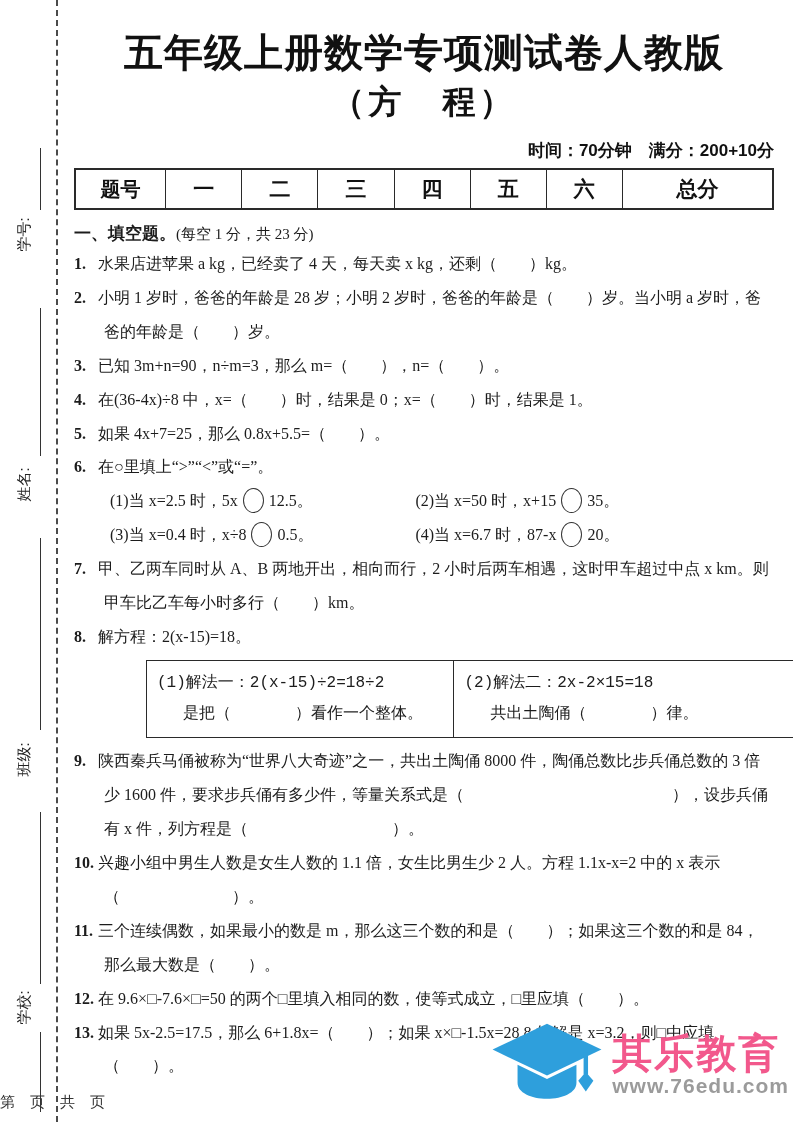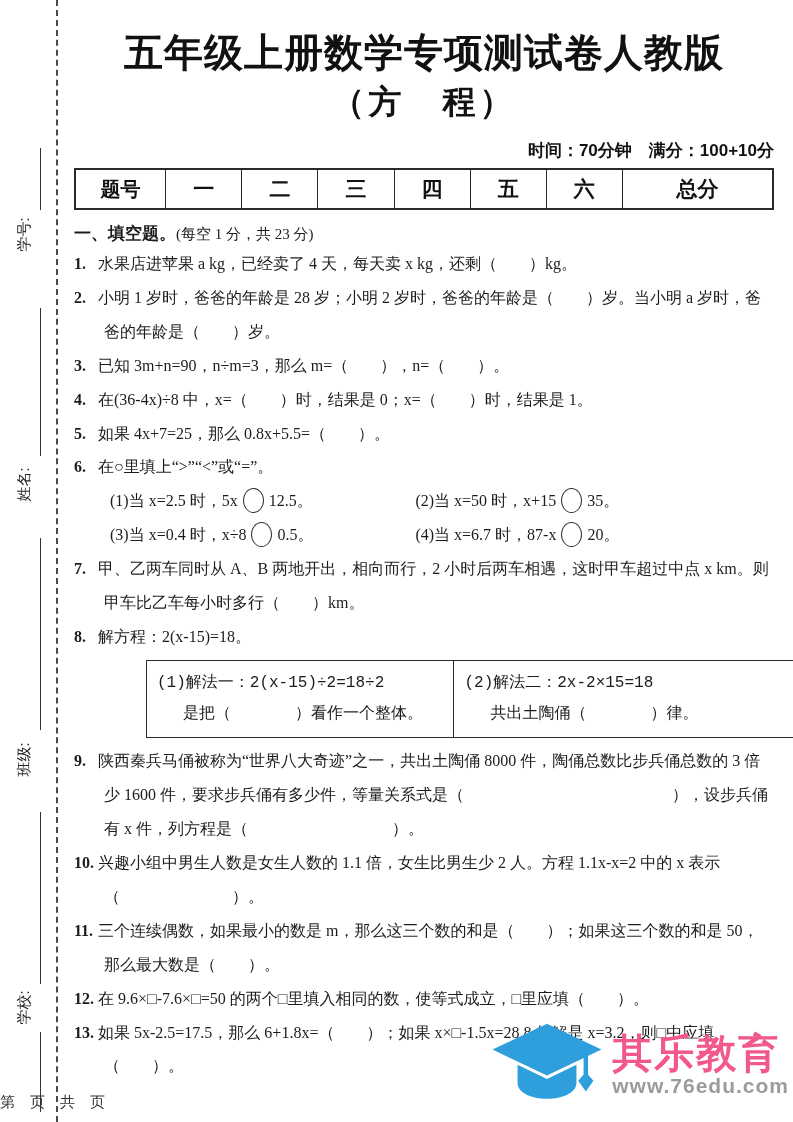--- a/index.html
+++ b/index.html
@@ -120,21 +120,21 @@
   <div class="side-line sl3"></div>
   <div class="side-label" style="top:750px;">班级:</div>
   <div class="side-line sl4"></div>
   <div class="side-label" style="top:998px;">学校:</div>
   <div class="side-line sl5"></div>
 
   <div class="main">
 
     <div class="title">五年级上册数学专项测试卷人教版</div>
     <div class="subtitle">（方　程）</div>
-    <div class="meta">时间：70分钟　满分：100+10分</div>
+    <div class="meta">时间：70分钟　满分：200+10分</div>
 
     <table class="score">
       <tbody>
           <tr>
         <td class="lbl">题号</td>
         <td>一</td>
         <td>二</td>
         <td>三</td>
         <td>四</td>
         <td>五</td>
@@ -200,21 +200,21 @@
 
       <div class="q">
         <span class="qnum">9.</span><span>陕西秦兵马俑被称为“世界八大奇迹”之一，共出土陶俑 8000 件，陶俑总数比步兵俑总数的 3 倍少 1600 件，要求步兵俑有多少件，等量关系式是（　　　　　　　　　　　　　），设步兵俑有 x 件，列方程是（　　　　　　　　　）。</span>
       </div>
 
       <div class="q">
         <span class="qnum">10.</span><span>兴趣小组中男生人数是女生人数的 1.1 倍，女生比男生少 2 人。方程 1.1x-x=2 中的 x 表示（　　　　　　　）。</span>
       </div>
 
       <div class="q">
-        <span class="qnum">11.</span><span>三个连续偶数，如果最小的数是 m，那么这三个数的和是（　　）；如果这三个数的和是 50，那么最大数是（　　）。</span>
+        <span class="qnum">11.</span><span>三个连续偶数，如果最小的数是 m，那么这三个数的和是（　　）；如果这三个数的和是 84，那么最大数是（　　）。</span>
       </div>
 
       <div class="q">
         <span class="qnum">12.</span><span>在 9.6×□-7.6×□=50 的两个□里填入相同的数，使等式成立，□里应填（　　）。</span>
       </div>
 
       <div class="q">
         <span class="qnum">13.</span><span>如果 5x-2.5=17.5，那么 6+1.8x=（　　）；如果 x×□-1.5x=28.8 的解是 x=3.2，则□中应填（　　）。</span>
       </div>
 

